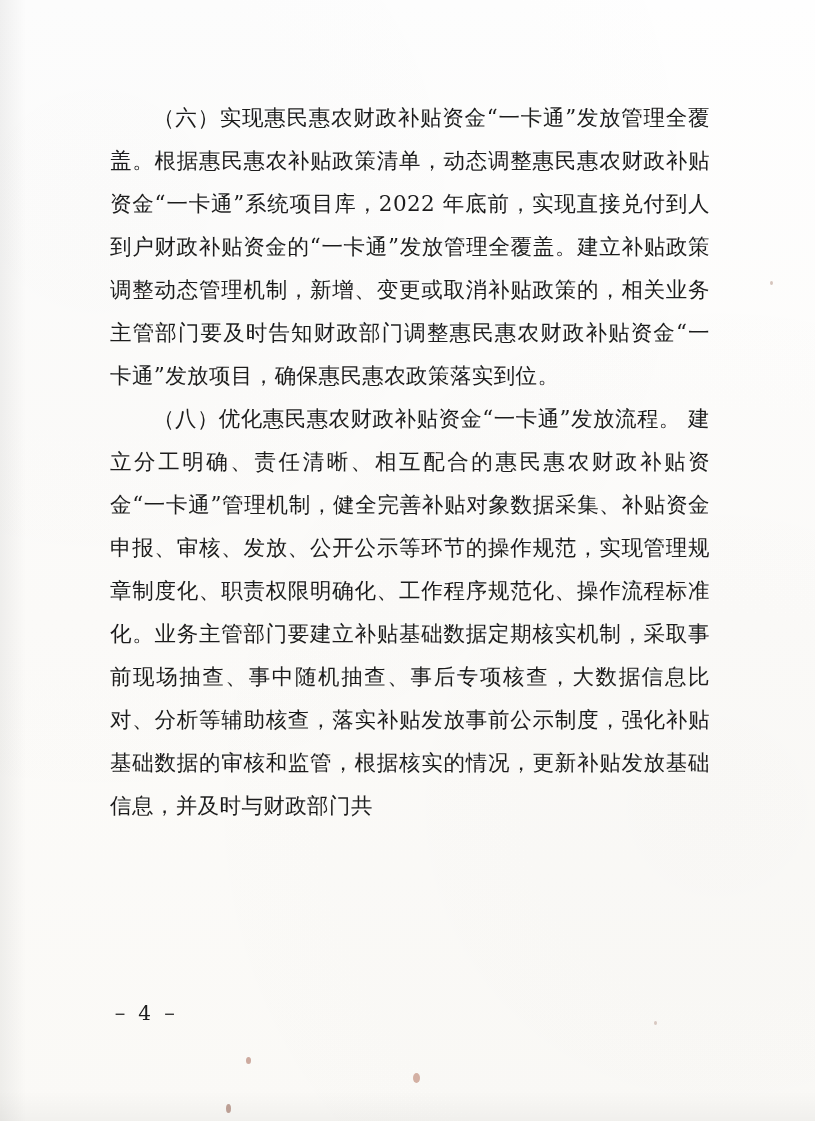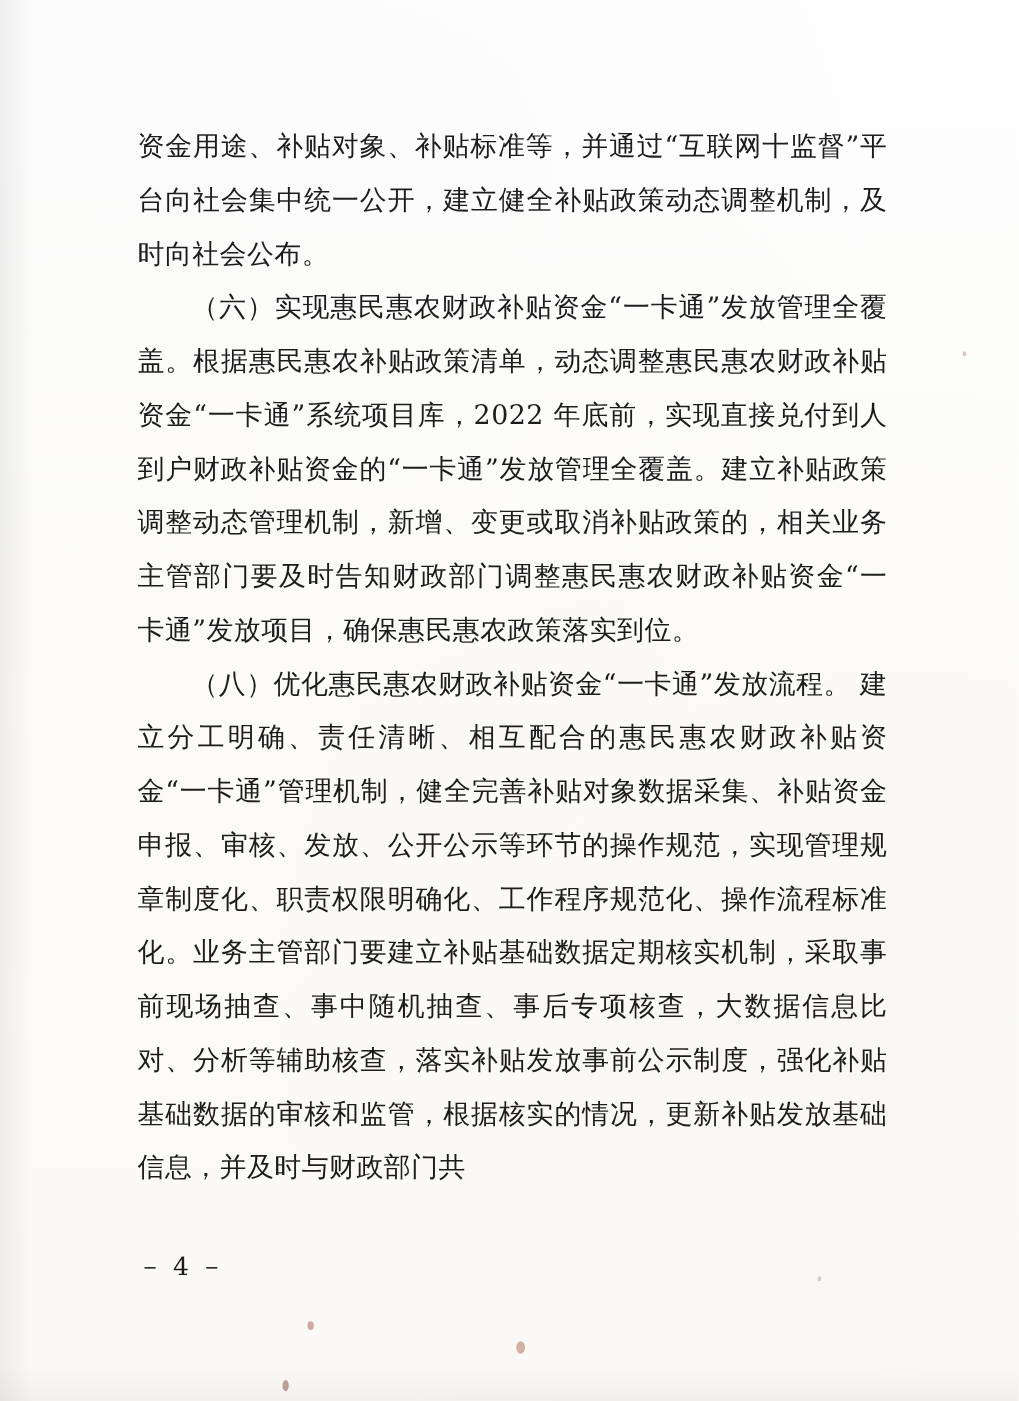--- a/index.html
+++ b/index.html
@@ -82,21 +82,20 @@
 </style>
 </head>
 <body>
 
 <div class="page">
   <div class="paper-texture"></div>
   <div class="edge-shadow-left"></div>
   <div class="edge-shadow-bottom"></div>
 
   <div class="content">
-    <p class="para">资金用途、补贴对象、补贴标准等，并通过“互联网十监督”平台向社会集中统一公开，建立健全补贴政策动态调整机制，及时向社会公布。</p>
     <p class="para indent">（六）实现惠民惠农财政补贴资金“一卡通”发放管理全覆盖。根据惠民惠农补贴政策清单，动态调整惠民惠农财政补贴资金“一卡通”系统项目库，2022 年底前，实现直接兑付到人到户财政补贴资金的“一卡通”发放管理全覆盖。建立补贴政策调整动态管理机制，新增、变更或取消补贴政策的，相关业务主管部门要及时告知财政部门调整惠民惠农财政补贴资金“一卡通”发放项目，确保惠民惠农政策落实到位。</p>
     <p class="para indent">（八）优化惠民惠农财政补贴资金“一卡通”发放流程。 建立分工明确、责任清晰、相互配合的惠民惠农财政补贴资金“一卡通”管理机制，健全完善补贴对象数据采集、补贴资金申报、审核、发放、公开公示等环节的操作规范，实现管理规章制度化、职责权限明确化、工作程序规范化、操作流程标准化。业务主管部门要建立补贴基础数据定期核实机制，采取事前现场抽查、事中随机抽查、事后专项核查，大数据信息比对、分析等辅助核查，落实补贴发放事前公示制度，强化补贴基础数据的审核和监管，根据核实的情况，更新补贴发放基础信息，并及时与财政部门共</p>
   </div>
 
   <div class="page-number">－ 4 －</div>
 
   <div class="speck s1"></div>
   <div class="speck s2"></div>
   <div class="speck s3"></div>
   <div class="speck s4"></div>

